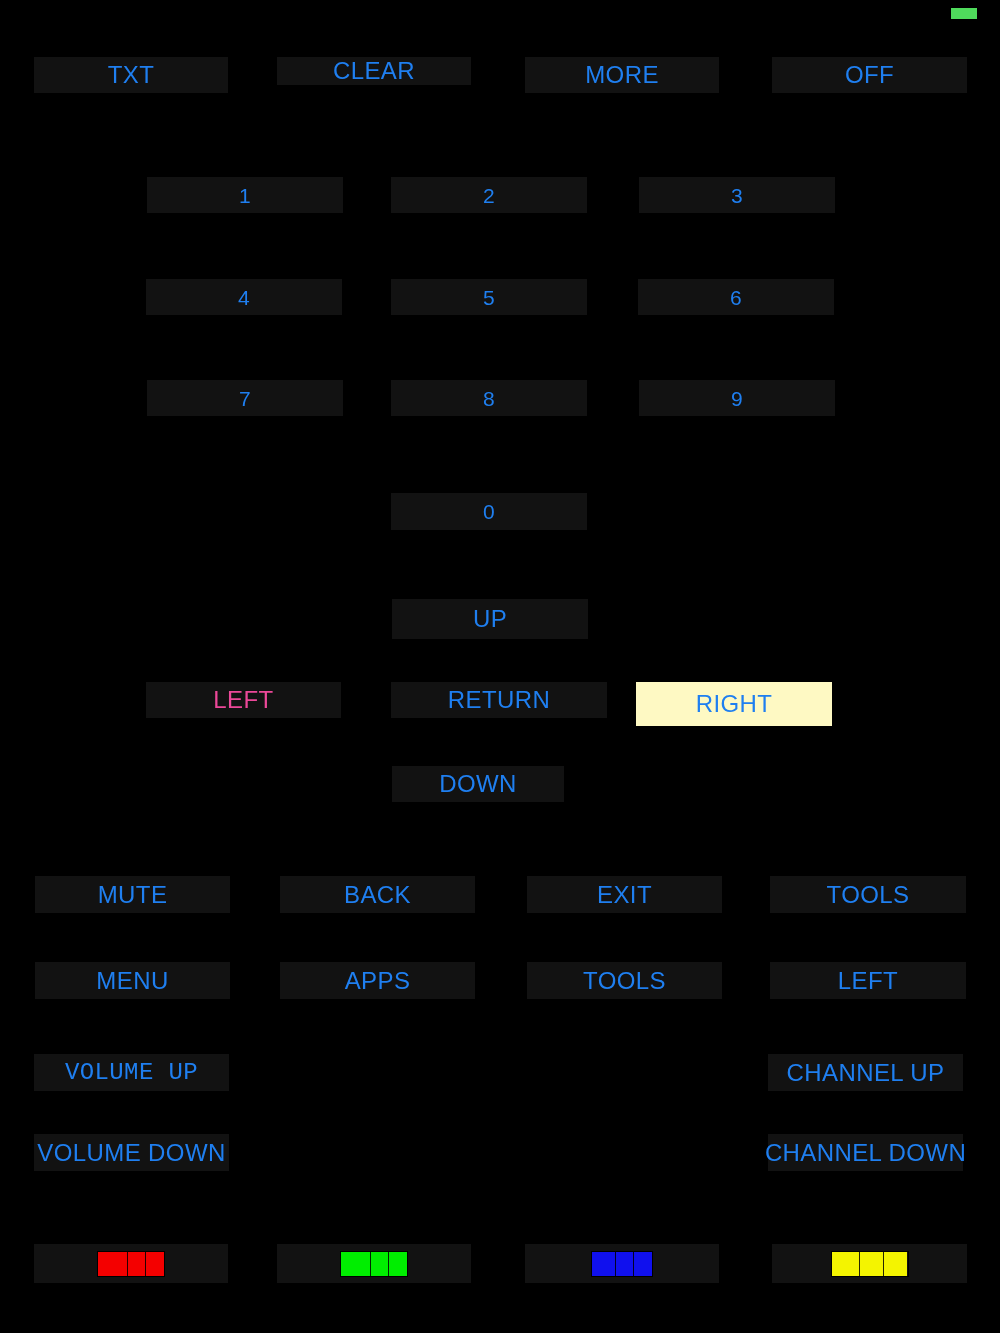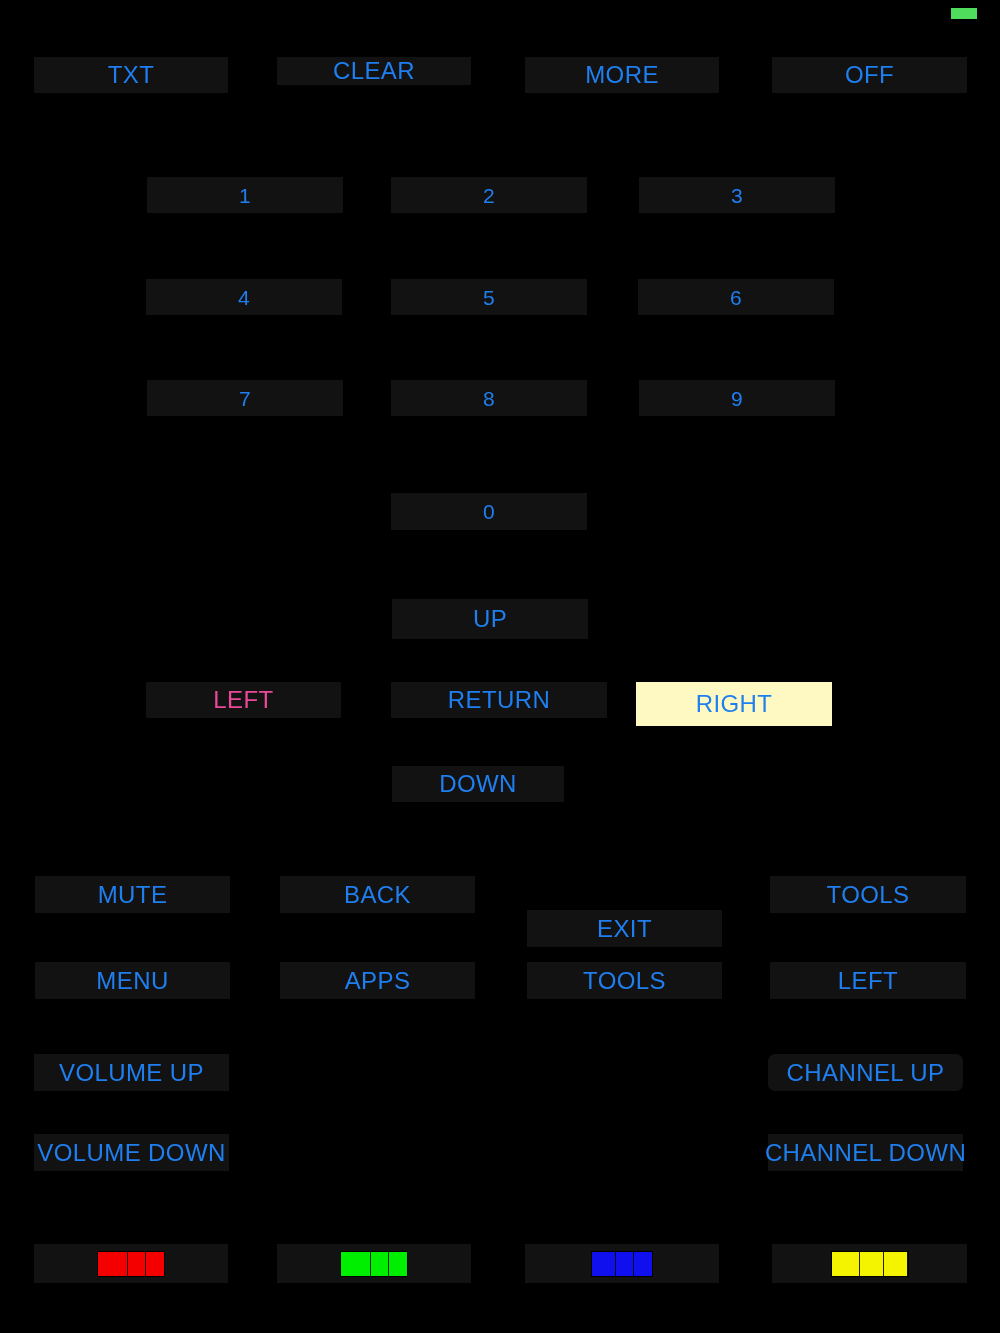--- a/index.html
+++ b/index.html
@@ -121,30 +121,30 @@
   <button class="key" style="left: 392px; top: 599px; width: 196px; height: 40px; background: rgb(18, 18, 18); color: rgb(31, 127, 240);">UP</button>
 
   <button class="key" style="left: 146px; top: 682px; width: 195px; height: 36px; background: rgb(18, 18, 18); color: #ec4899;">LEFT</button>
   <button class="key" style="left: 391px; top: 682px; width: 216px; height: 36px; background: rgb(18, 18, 18); color: rgb(31, 127, 240);">RETURN</button>
   <button class="key" style="left: 636px; top: 682px; width: 196px; height: 44px; background: #fef9c3; color: rgb(31, 127, 240);">RIGHT</button>
 
   <button class="key" style="left: 392px; top: 766px; width: 172px; height: 36px; background: rgb(18, 18, 18); color: rgb(31, 127, 240);">DOWN</button>
 
   <button class="key" style="left: 35px; top: 876px; width: 195px; height: 37px; background: rgb(18, 18, 18); color: rgb(31, 127, 240);">MUTE</button>
   <button class="key" style="left: 280px; top: 876px; width: 195px; height: 37px; background: rgb(18, 18, 18); color: rgb(31, 127, 240);">BACK</button>
-  <button class="key" style="left: 527px; top: 910px; width: 195px; height: 37px; background: rgb(18, 18, 18); color: rgb(31, 127, 240);">EXIT</button>
+  <button class="key" style="left: 527px; top: 876px; width: 195px; height: 37px; background: rgb(18, 18, 18); color: rgb(31, 127, 240);">EXIT</button>
   <button class="key" style="left: 770px; top: 876px; width: 196px; height: 37px; background: rgb(18, 18, 18); color: rgb(31, 127, 240);">TOOLS</button>
 
   <button class="key" style="left: 35px; top: 962px; width: 195px; height: 37px; background: rgb(18, 18, 18); color: rgb(31, 127, 240);">MENU</button>
   <button class="key" style="left: 280px; top: 962px; width: 195px; height: 37px; background: rgb(18, 18, 18); color: rgb(31, 127, 240);">APPS</button>
   <button class="key" style="left: 527px; top: 962px; width: 195px; height: 37px; background: rgb(18, 18, 18); color: rgb(31, 127, 240);">TOOLS</button>
   <button class="key" style="left: 770px; top: 962px; width: 196px; height: 37px; background: rgb(18, 18, 18); color: rgb(31, 127, 240);">LEFT</button>
 
-  <button class="key" style="left: 34px; top: 1054px; width: 195px; height: 37px; background: rgb(18, 18, 18); color: rgb(31, 127, 240);">VOLUME UP</button>
-  <button class="key" style="left: 768px; top: 1054px; width: 195px; height: 37px; background: rgb(18, 18, 18); color: rgb(31, 127, 240); border-radius: 7px;">CHANNEL UP</button>
+  <button class="key" style="left: 34px; top: 1054px; width: 195px; height: 37px; background: rgb(18, 18, 18); color: rgb(31, 127, 240); font-family: Liberation Mono, monospace;">VOLUME UP</button>
+  <button class="key" style="left: 768px; top: 1054px; width: 195px; height: 37px; background: rgb(18, 18, 18); color: rgb(31, 127, 240);">CHANNEL UP</button>
 
   <button class="key" style="left: 34px; top: 1134px; width: 195px; height: 37px; background: rgb(18, 18, 18); color: rgb(31, 127, 240);">VOLUME DOWN</button>
   <button class="key" style="left: 768px; top: 1134px; width: 195px; height: 37px; background: rgb(18, 18, 18); color: rgb(31, 127, 240);">CHANNEL DOWN</button>
 
   <button class="key color-key" style="left: 34px; top: 1244px; width: 194px; height: 39px; background: rgb(18, 18, 18); color: rgb(31, 127, 240);">
     <span class="swatch">
       <span class="seg s1" style="background: rgb(244, 0, 0);"></span>
       <span class="seg s2" style="background: rgb(244, 0, 0);"></span>
       <span class="seg s3" style="background: rgb(244, 0, 0);"></span>
     </span>

